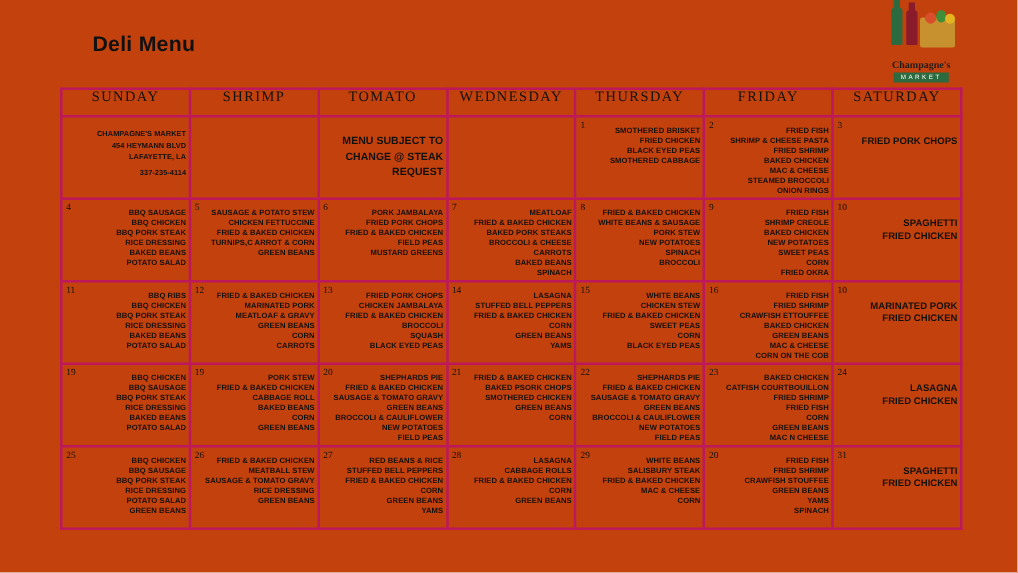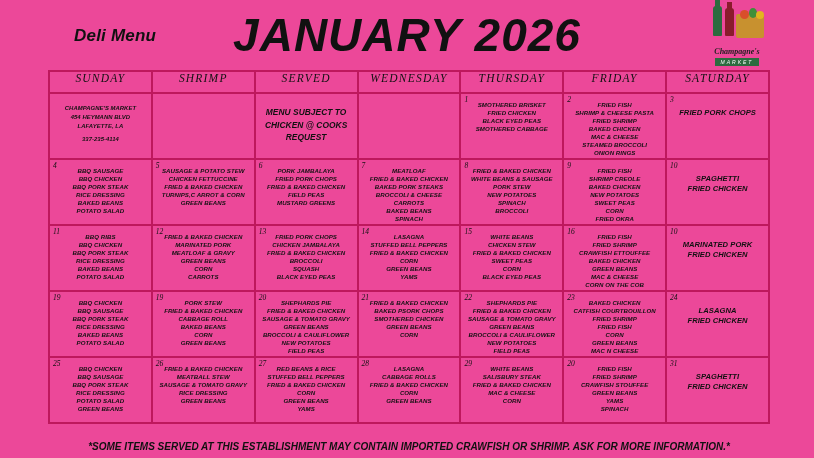--- a/index.html
+++ b/index.html
@@ -6,22 +6,21 @@
   html, body {
     margin: 0; padding: 0;
     width: 814px; height: 458px;
     background: #ffffff;
     font-family: "Liberation Sans", sans-serif;
     overflow: hidden;
   }
   .page {
     position: relative;
     width: 814px; height: 458px;
-    background: #ec4899;
-    font-style: italic;
+    background: #c2410c;
   }
 
   
   .header {
     position: relative;
     height: 68px;
     display: flex;
     align-items: center;
   }
   .deli-title {
@@ -129,21 +128,21 @@
   .daynum {
     position: absolute;
     left: 3px; top: 1px;
     font-size: 7.5px;
     color: #111;
     font-family: "Liberation Serif", serif;
   }
   .items {
     margin: 0;
     padding: 7px 2px 0 2px;
-    text-align: center;
+    text-align: right;
     font-size: 6.1px;
     line-height: 1.32;
     color: #111;
     font-weight: bold;
     letter-spacing: .05px;
   }
   .items.mid {
     font-size: 7.6px;
     padding-top: 14px;
     line-height: 1.35;
@@ -171,41 +170,40 @@
     color: #111;
   }
 </style>
 </head>
 <body>
 
 <div class="page">
 
   <div class="header">
     <div class="deli-title">Deli Menu</div>
-    <div class="month-title">JANUARY 2026</div>
     <div class="logo">
       <div class="logo-art">
         <div class="logo-bottle"></div>
         <div class="logo-bottle2"></div>
         <div class="logo-bag"></div>
         <div class="logo-veg1"></div>
         <div class="logo-veg2"></div>
         <div class="logo-veg3"></div>
       </div>
       <div class="logo-name">Champagne's</div>
       <div class="logo-sub">MARKET</div>
     </div>
   </div>
 
   <table class="calendar">
     <thead>
       <tr>
         <th class="dow">SUNDAY</th>
         <th class="dow">SHRIMP</th>
-        <th class="dow">SERVED</th>
+        <th class="dow">TOMATO</th>
         <th class="dow">WEDNESDAY</th>
         <th class="dow">THURSDAY</th>
         <th class="dow">FRIDAY</th>
         <th class="dow">SATURDAY</th>
       </tr>
     </thead>
     <tbody id="calendar-body">
         <tr>
           <td class="cell">
             <div class="daynum"></div>
@@ -218,21 +216,21 @@
             </div>
           </td>
           <td class="cell">
             <div class="daynum"></div>
             <div class="items"></div>
           </td>
           <td class="cell">
             <div class="daynum"></div>
             <div class="items notice">
               <div>MENU SUBJECT TO</div>
-              <div>CHICKEN @ COOKS</div>
+              <div>CHANGE @ STEAK</div>
               <div>REQUEST</div>
             </div>
           </td>
           <td class="cell">
             <div class="daynum"></div>
             <div class="items"></div>
           </td>
           <td class="cell">
             <div class="daynum">1</div>
             <div class="items">
@@ -557,14 +555,13 @@
             <div class="daynum">31</div>
             <div class="items mid">
               <div>SPAGHETTI</div>
               <div>FRIED CHICKEN</div>
             </div>
           </td>
         </tr>
       </tbody>
   </table>
 
-  <div class="footer">*SOME ITEMS SERVED AT THIS ESTABLISHMENT MAY CONTAIN IMPORTED CRAWFISH OR SHRIMP. ASK FOR MORE INFORMATION.*</div>
 </div>
 
 </body></html>

